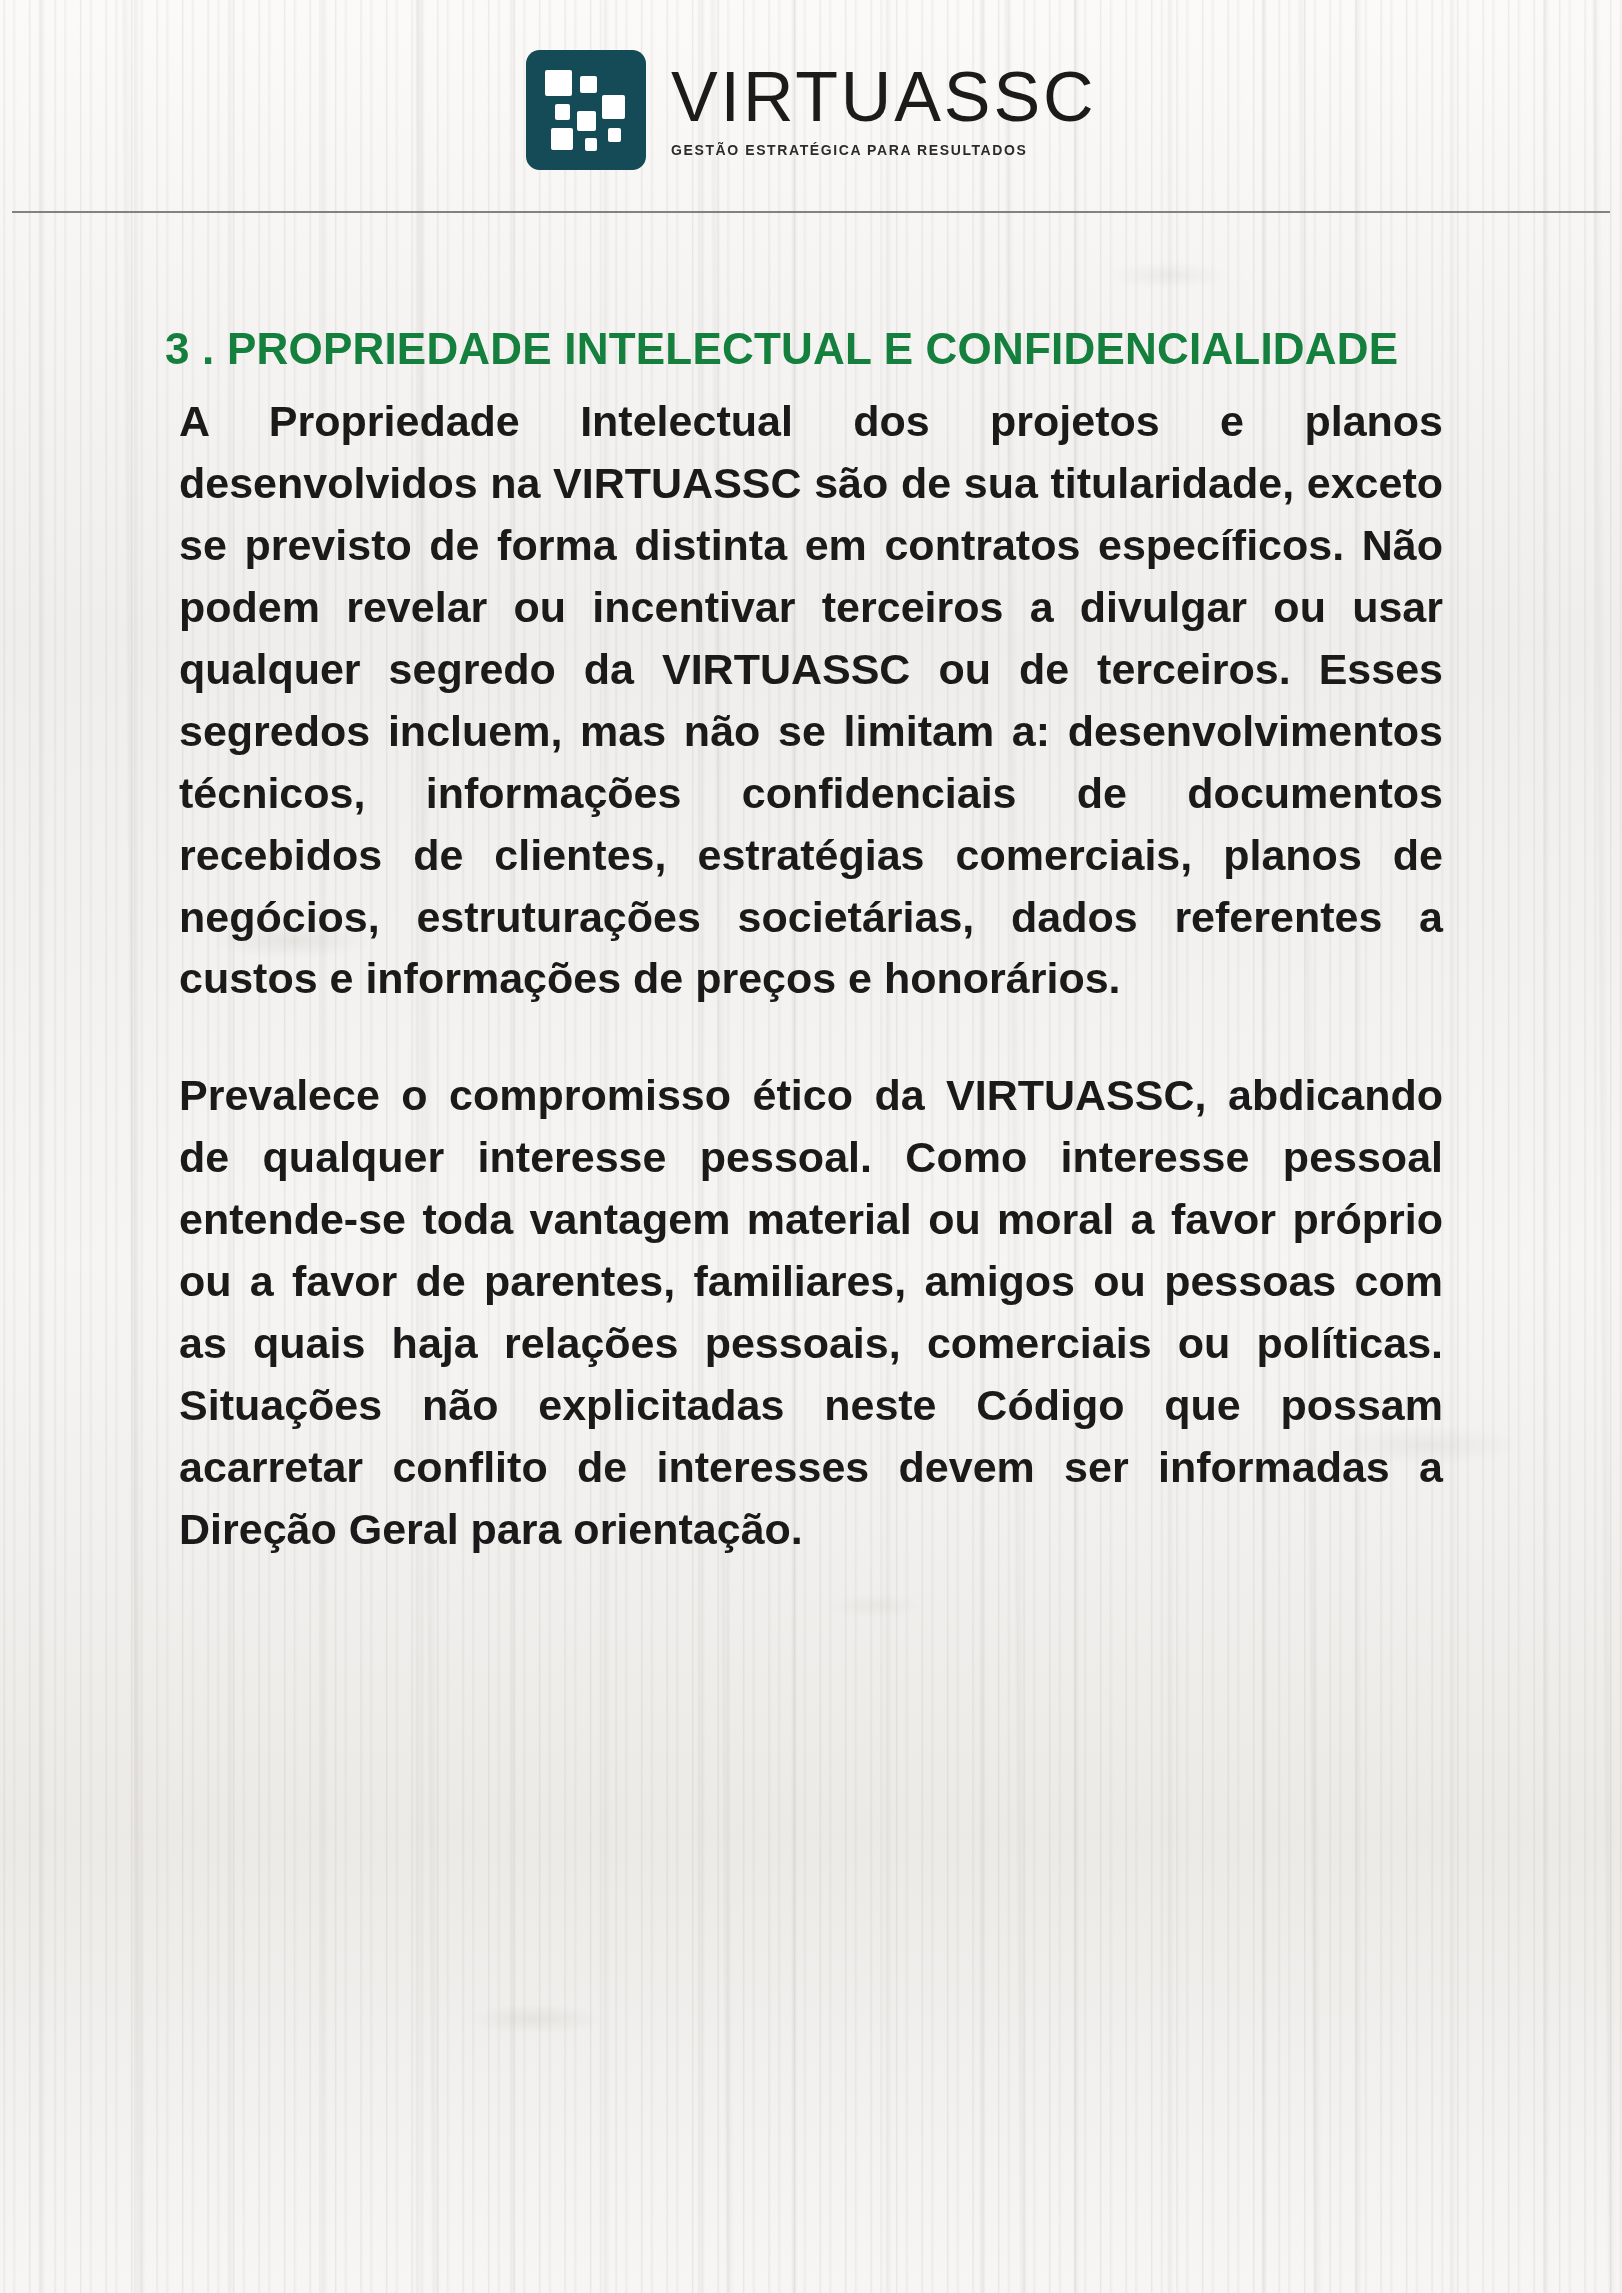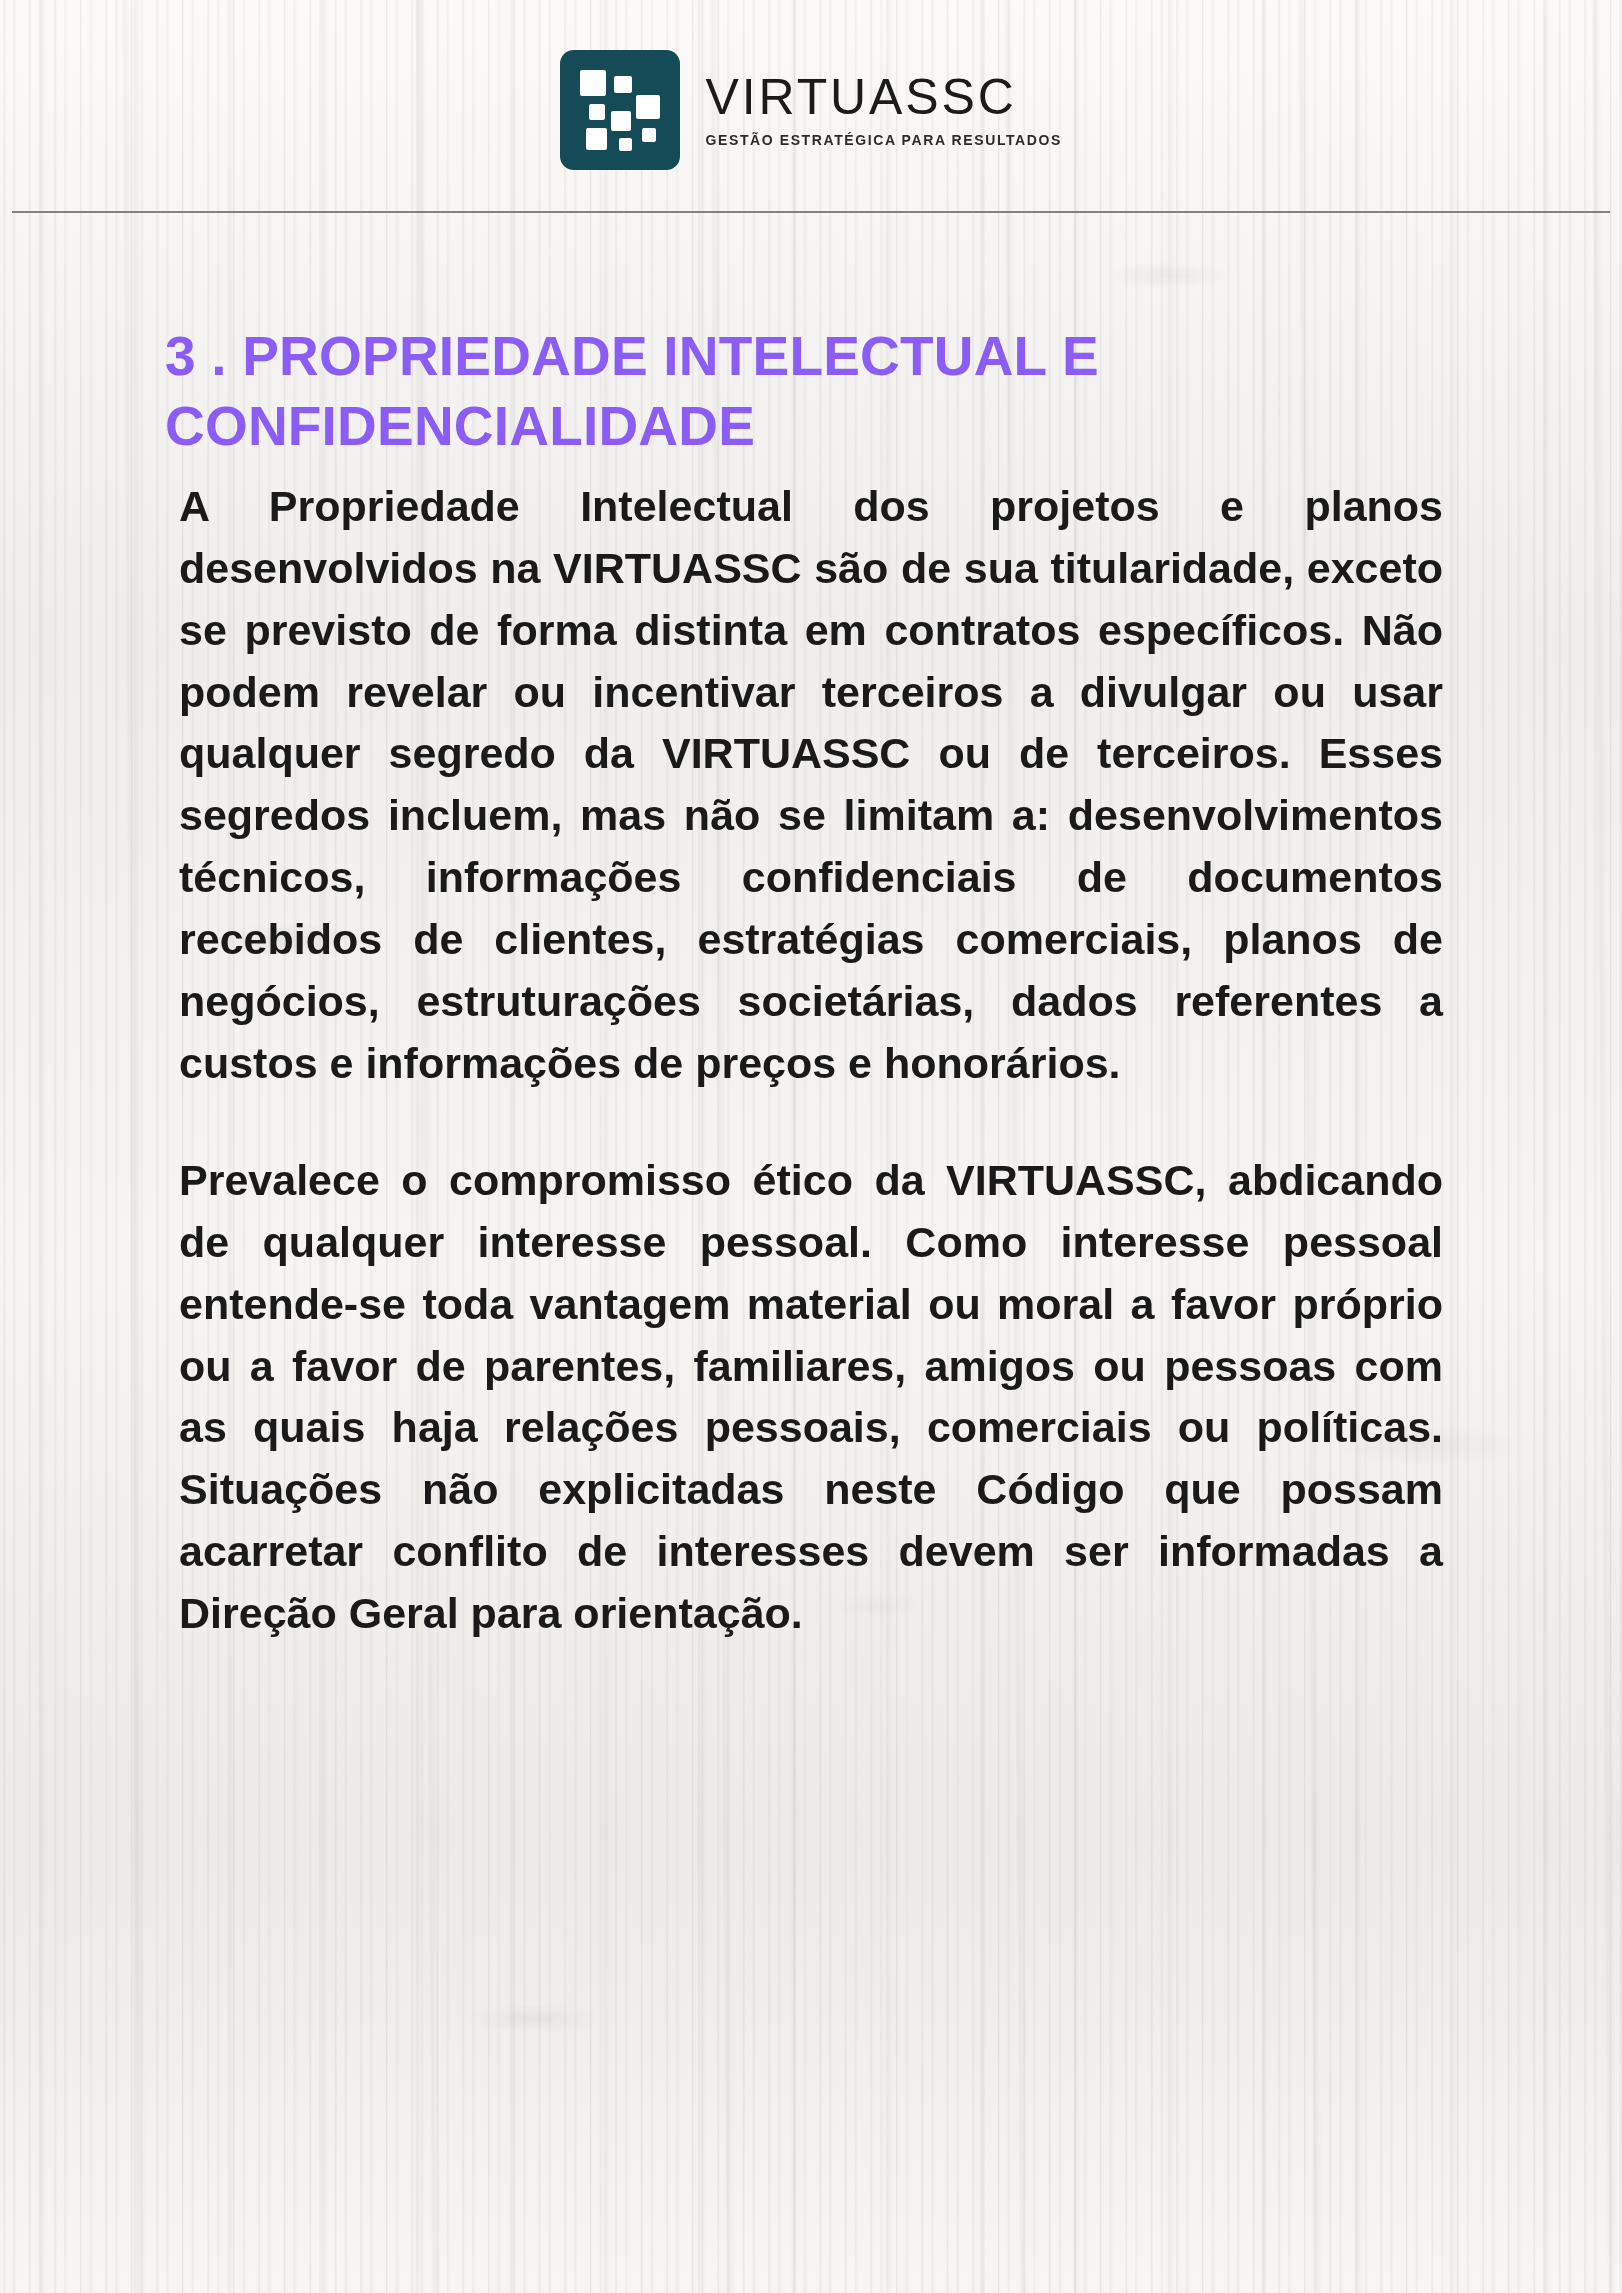--- a/index.html
+++ b/index.html
@@ -101,21 +101,21 @@
   .lm6 { left: 25.5px;  top: 78px;  width: 21.6px; height: 21.6px; }
   .lm7 { left: 59px;  top: 88px;  width: 12.7px; height: 12.7px; }
   .lm8 { left: 82px;  top: 78px;  width: 13.7px; height: 13.7px; }
 
   .logo-text {
     display: flex;
     flex-direction: column;
     justify-content: center;
   }
   .logo-title {
-    font-size: 50px;
+    font-size: 70px;
     letter-spacing: 2.9px;
     color: #1b1b1b;
     font-weight: 400;
     line-height: 1;
   }
   .logo-sub {
     margin-top: 9.8px;
     font-size: 14px;
     letter-spacing: 1.6px;
     color: #2b2b2b;
@@ -130,23 +130,23 @@
     margin: 0 11.8px;
     opacity: .85;
   }
 
   
   .doc-body {
     padding: 108px 165px 0 165px;
     box-sizing: border-box;
   }
   .sec-heading {
-    font-size: 55px;
+    font-size: 44px;
     font-weight: 700;
-    color: #8b5cf6;
+    color: #15803d;
     line-height: 1.28;
     letter-spacing: 0.2px;
     margin: 0 0 5.9px 0;
   }
   .sec-para {
     font-size: 43px;
     line-height: 1.44;
     color: #1a1a1a;
     text-align: justify;
     text-justify: inter-word;

